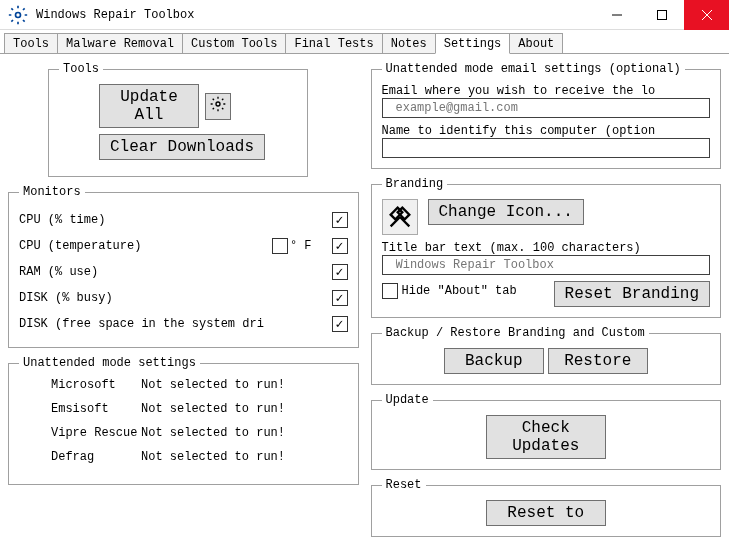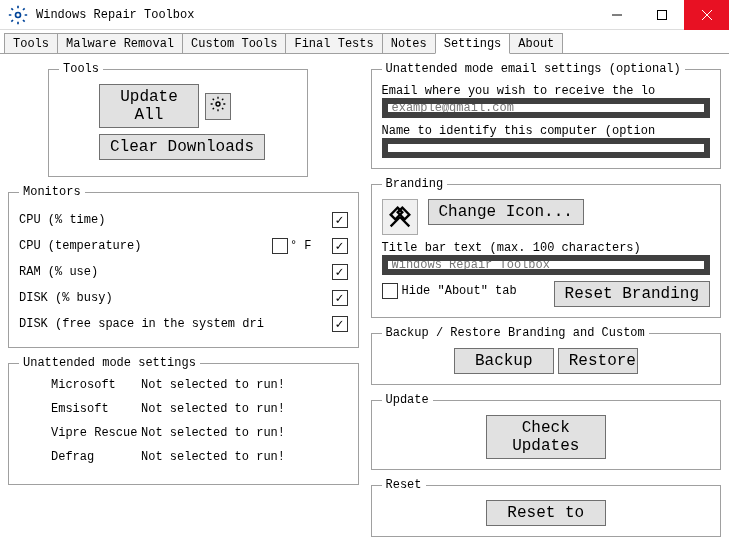--- a/index.html
+++ b/index.html
@@ -19,21 +19,21 @@
   fieldset { border: 1px solid #a0a0a0; padding: 8px 10px 10px; position: relative; }
   legend { padding: 0 4px; font-size: 12px; }
   .btn { display: inline-block; padding: 3px 10px; border: 1px solid #707070; background: #e1e1e1; font-family: inherit; font-size: 16px; cursor: pointer; }
   .row { display: flex; align-items: center; gap: 6px; margin-bottom: 6px; }
   .monitor-row { display: flex; align-items: center; height: 26px; }
   .monitor-label { flex: 1; white-space: nowrap; overflow: hidden; }
   .chk { width: 16px; height: 16px; border: 1px solid #333; display: inline-flex; align-items: center; justify-content: center; font-size: 13px; line-height:1; background: #fff; }
   .fahr-area { display: flex; align-items: center; gap: 2px; margin-right: 20px; }
   .unatt-row { display: flex; margin-bottom: 10px; padding-left: 32px; }
   .unatt-app { width: 90px; }
-  .input { width: 100%; border: 6px solid #404040; height: 20px; padding: 1px 4px; font-family: inherit; font-size: 12px; }
+  .input { width: 100%; border: 1px solid #404040; height: 20px; padding: 1px 13px; font-family: inherit; font-size: 12px; }
   .input.placeholder { color: #aaa; }
   .brand-icon { width: 36px; height: 36px; border: 1px solid #aaa; display: inline-flex; align-items: center; justify-content: center; background: #f0f0f0; }
   .spacer6 { height: 6px; }
   .inline-chk-row { display: flex; align-items: center; gap: 4px; height: 20px; }
   .branding-flex { display:flex; align-items:flex-start; gap:10px; }
   .center-row { display:flex; justify-content:center; }
   .two-btn { display:flex; gap:4px; justify-content:center;}
   .gear-btn { padding: 2px 4px; }
 </style>
 </head>
@@ -186,21 +186,21 @@
           </div>
         </div>
         <button class="btn">Reset Branding</button>
       </div>
     </fieldset>
 
     <fieldset>
       <legend>Backup / Restore Branding and Custom</legend>
       <div class="two-btn">
         <button class="btn" style="width:100px;">Backup</button>
-        <button class="btn" style="width:80px;">Restore</button>
+        <button class="btn" style="width:100px;">Restore</button>
       </div>
     </fieldset>
 
     <fieldset>
       <legend>Update</legend>
       <div class="center-row">
         <button class="btn" style="width:120px;">Check Updates</button>
       </div>
     </fieldset>
 

